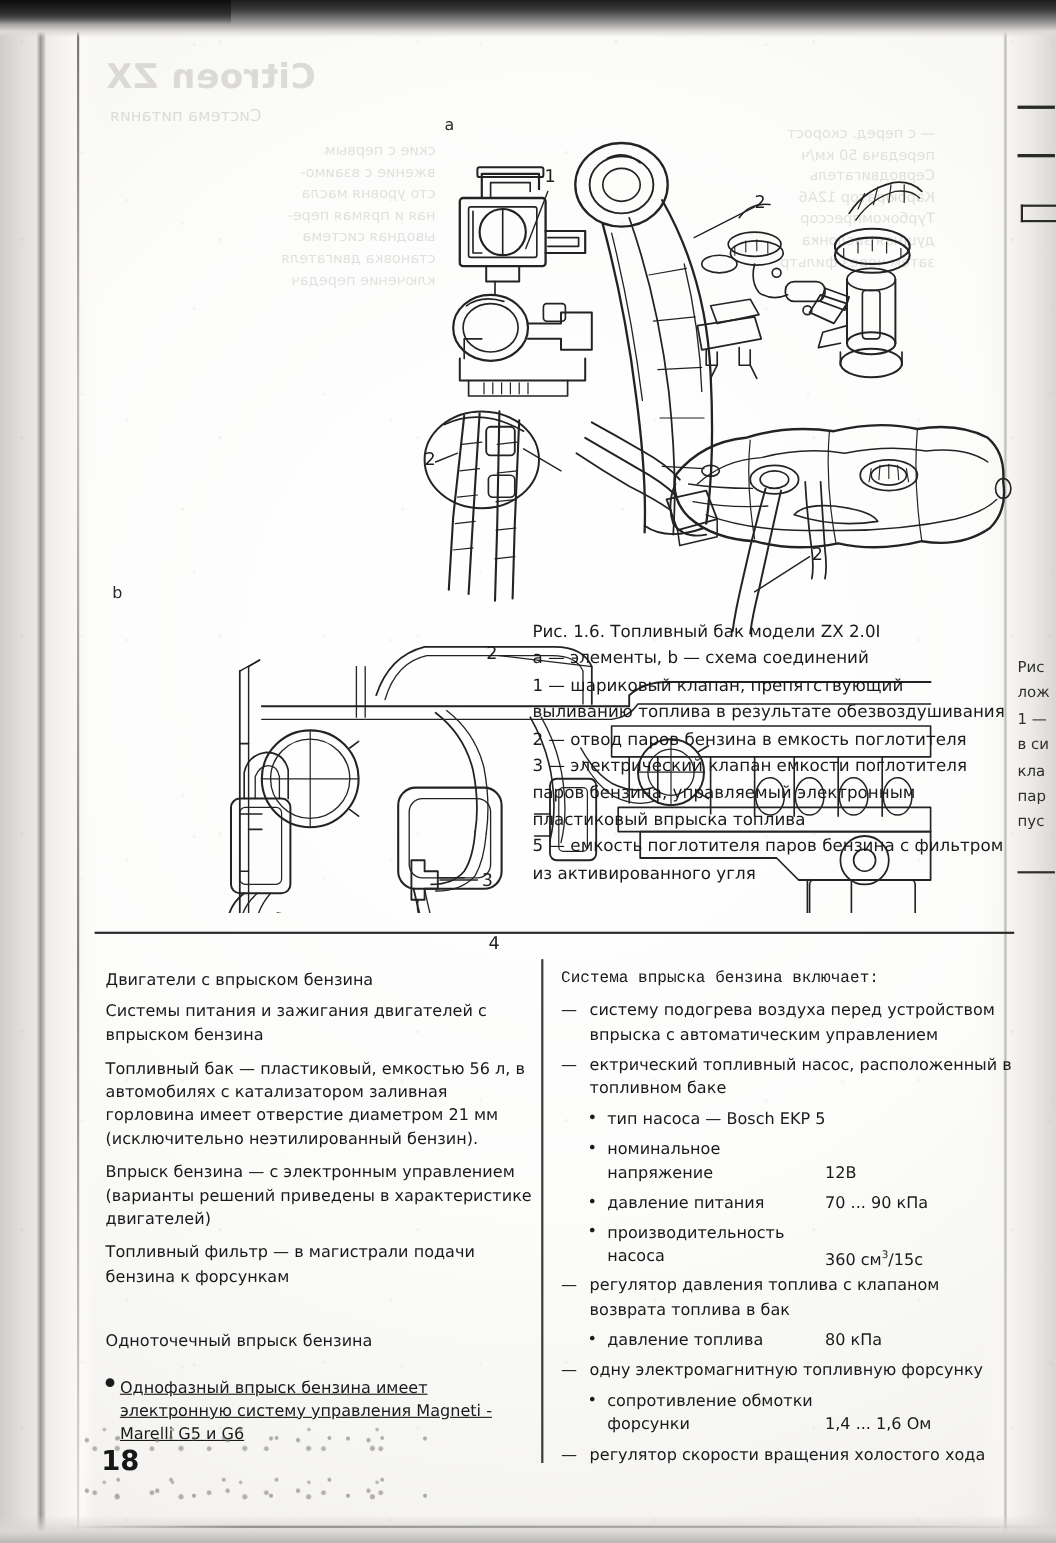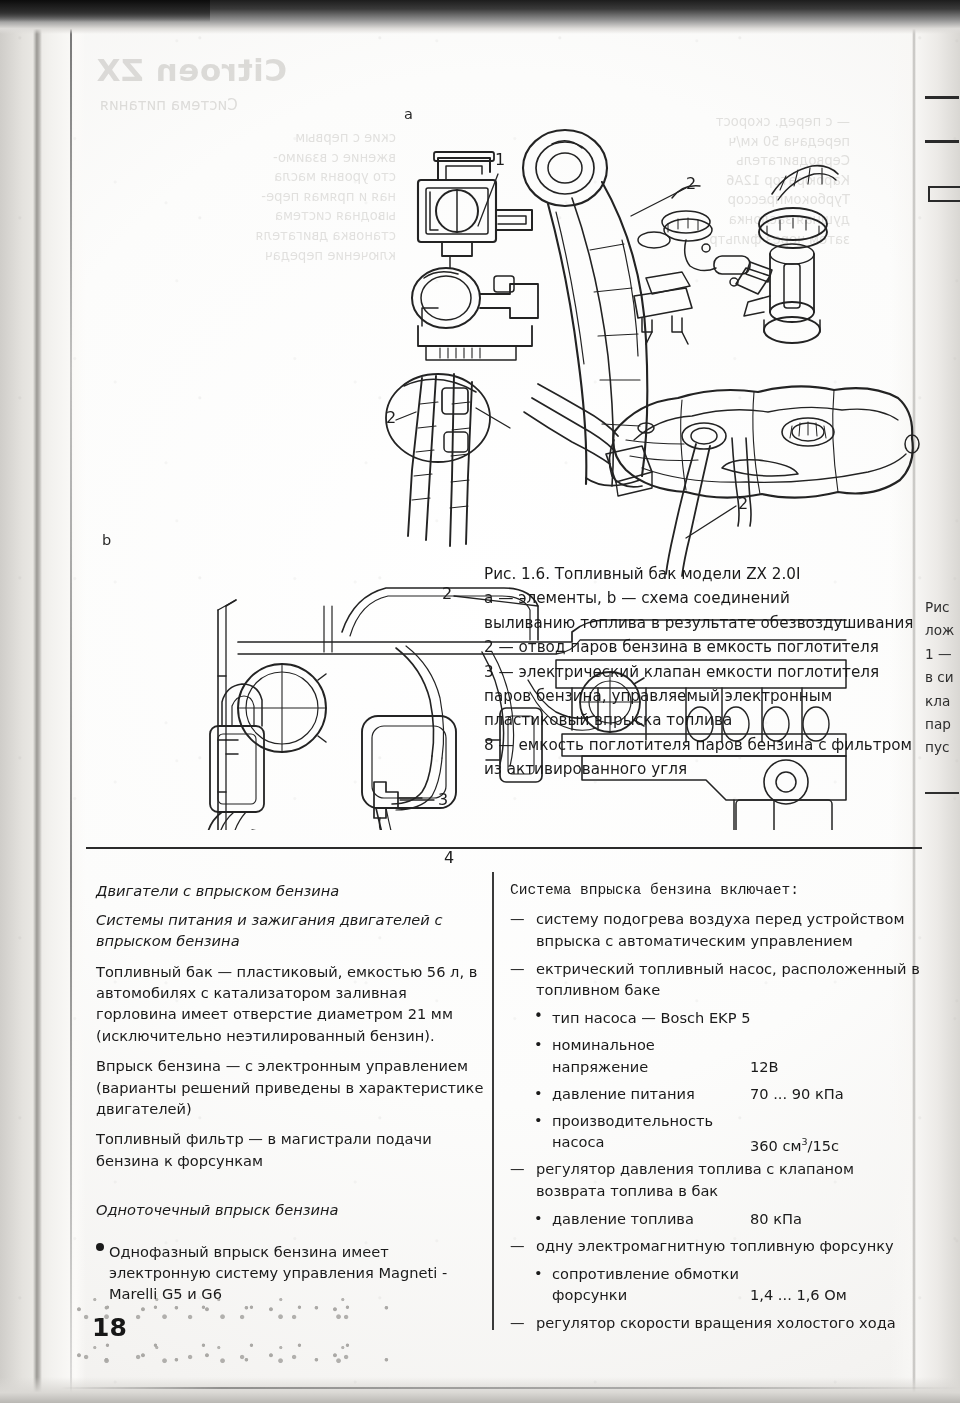--- a/index.html
+++ b/index.html
@@ -125,41 +125,41 @@
   .vrule{
     position:absolute;left:492px;top:872px;width:2px;height:458px;
     background:#3a3a3a;
   }
 
   .col{position:absolute;font-size:14.6px;line-height:21.4px;color:#1a1a1a;}
   #colL{left:96px;top:880px;width:392px;}
   #colR{left:510px;top:880px;width:410px;}
 
   .p{margin:0 0 9px 0;}
-  .it{font-style:italic;}
+  .it{}
   .tight{line-height:20.6px;}
 
   .dash-item{
     position:relative;padding-left:26px;margin:0 0 7px 0;line-height:21.2px;
   }
   .dash-item .dsh{
     position:absolute;left:0;top:0;width:16px;
   }
   .sub-item{
     position:relative;padding-left:42px;margin:0 0 6px 0;line-height:21.2px;
   }
   .sub-item .bul{
     position:absolute;left:24px;top:-1px;font-size:15px;
   }
   .spec{position:relative;height:21.2px;}
   .spec .lbl{position:absolute;left:42px;}
   .spec .vv{position:absolute;left:240px;}
 
   .dot-lead{
-    position:relative;padding-left:13px;margin:0 0 1px 0;line-height:21.2px;
+    position:relative;padding-left:13px;margin:0 0 1px 0;line-height:21.2px;text-decoration:underline;
   }
   .dot-lead .dt{
     position:absolute;left:0;top:2px;width:8px;height:8px;border-radius:50%;
     background:#1a1a1a;
   }
 
   sup{font-size:9.5px;vertical-align:super;}
 
   
   #pageno{
@@ -513,39 +513,40 @@
     <div class="callout" style="left:300px;top:368px;">2</div>
     <div class="callout" style="left:652px;top:454px;">2</div>
     <div class="callout" style="left:356px;top:544px;">2</div>
     <div class="callout" style="left:352px;top:750px;">3</div>
     <div class="callout" style="left:358px;top:808px;">4</div>
   </div>
 
   <div id="caption">
       <span class="cl">Рис. 1.6. Топливный бак модели ZX 2.0I</span>
       <span class="cl">а — элементы, b — схема соединений</span>
+      <span class="cl">1 — шариковый клапан, препятствующий</span>
       <span class="cl">выливанию топлива в результате обезвоздушивания</span>
       <span class="cl">2 — отвод паров бензина в емкость поглотителя</span>
       <span class="cl">3 — электрический клапан емкости поглотителя</span>
       <span class="cl">паров бензина, управляемый электронным</span>
       <span class="cl">пластиковый впрыска топлива</span>
-      <span class="cl">8 — емкость поглотителя паров бензина с фильтром</span>
+      <span class="cl">5 — емкость поглотителя паров бензина с фильтром</span>
       <span class="cl">из активированного угля</span>
     </div>
 
   <div class="hrule"></div>
   <div class="vrule"></div>
 
   <div class="col" id="colL">
     <p class="p it">Двигатели с впрыском бензина</p>
     <p class="p it tight">Системы питания и зажигания двигателей с впрыском бензина</p>
     <p class="p">Топливный бак — пластиковый, емкостью 56 л, в автомобилях с катализатором заливная горловина имеет отверстие диаметром 21 мм (исключительно неэтилированный бензин).</p>
     <p class="p">Впрыск бензина — с электронным управлением (варианты решений приведены в характеристике двигателей)</p>
     <p class="p">Топливный фильтр — в магистрали подачи бензина к форсункам</p>
-    <p class="p it" style="margin-top:28px;">Одноточечный впрыск бензина</p>
+    <p class="p it" style="margin-top:38px;">Одноточечный впрыск бензина</p>
     <div class="dot-lead" style="margin-top:20px;">
       <span class="dt"></span>
       <span>Однофазный впрыск бензина имеет электронную систему управления Magneti - Marelli G5 и G6</span>
     </div>
   </div>
 
   <div class="col" id="colR">
     <p class="p" style="margin-bottom:7px;font-family:Liberation Mono, monospace;">Система впрыска бензина включает:</p>
     <div id="rc-items">
         <div class="dash-item"><span class="dsh">—</span><span>систему подогрева воздуха перед устройством впрыска с автоматическим управлением</span></div>

